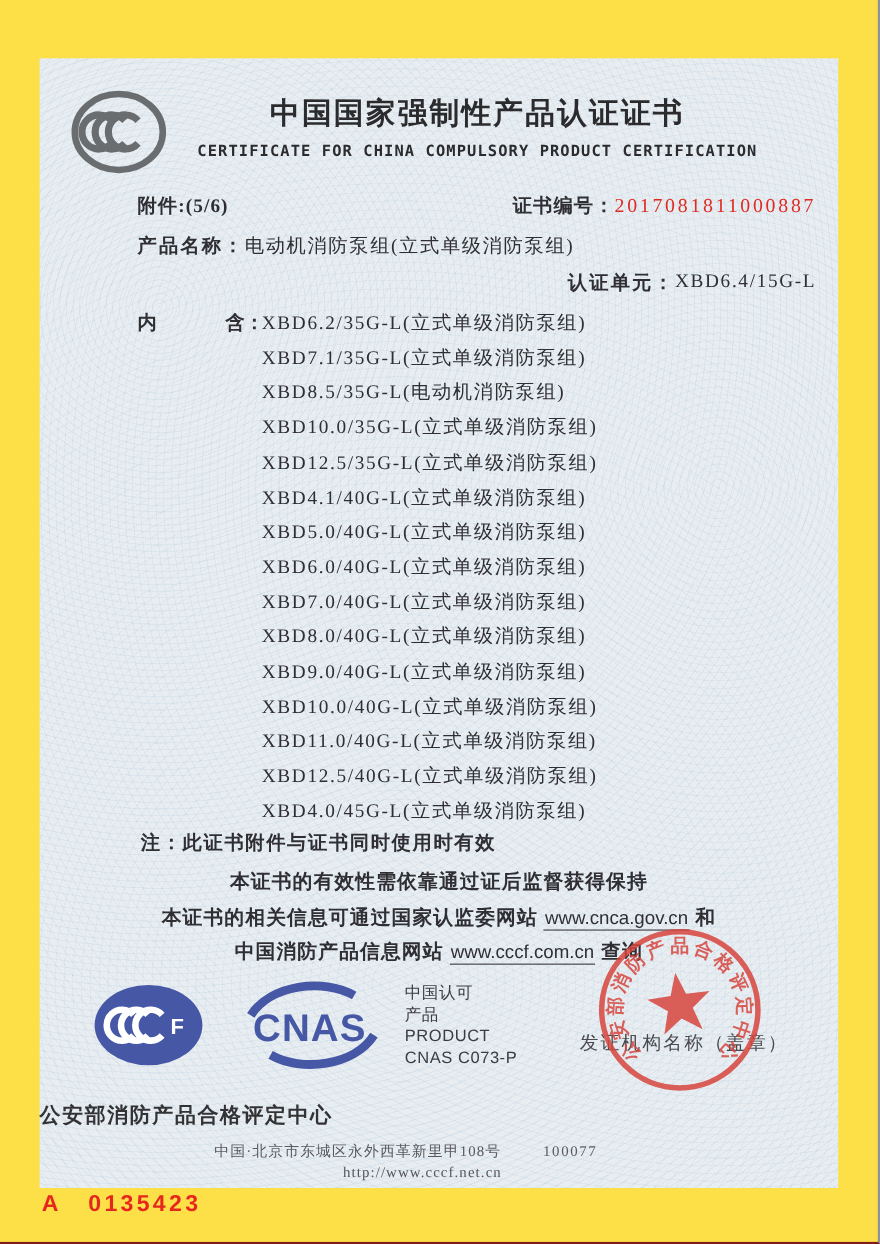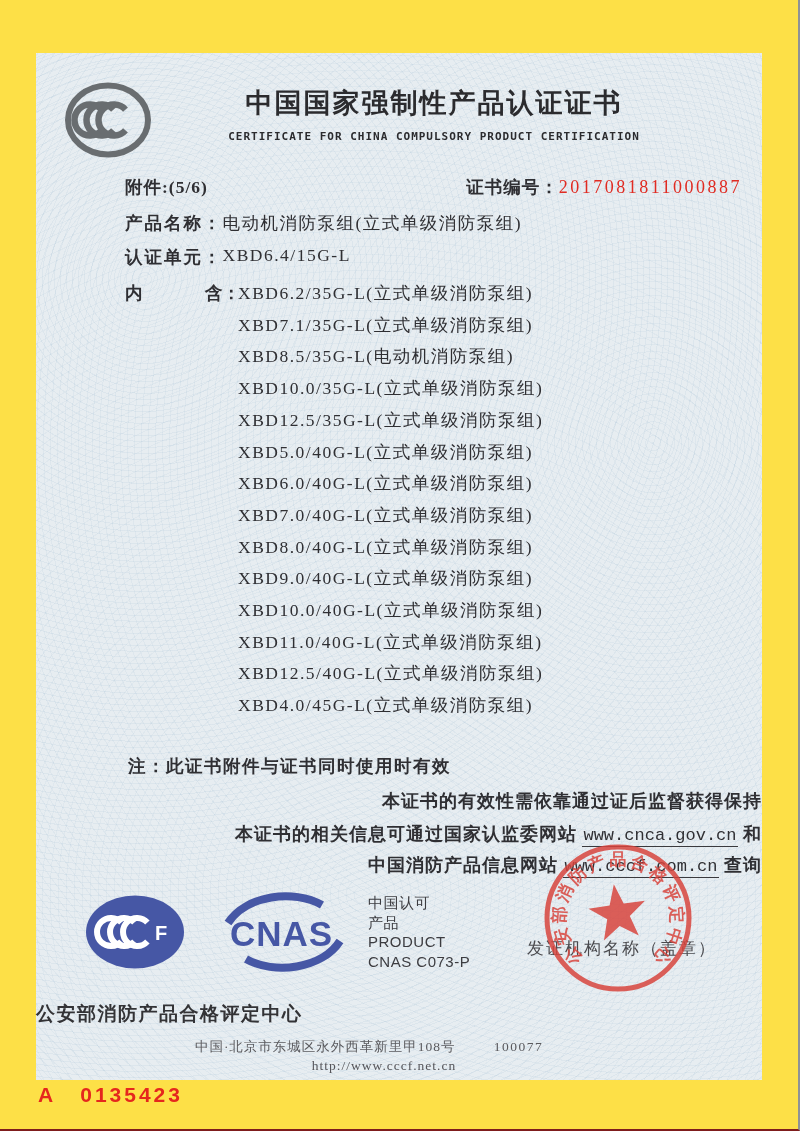--- a/index.html
+++ b/index.html
@@ -27,53 +27,53 @@
   .paper > *{position:absolute;z-index:1;}
 
   
   .ccc-logo{left:28px;top:28px;}
   .titles{left:74px;right:4px;top:32px;text-align:center;}
   .title-cn{
     font-size:27px;font-weight:bold;letter-spacing:2px;color:#2b2b2e;
     font-family:"Liberation Sans","DejaVu Sans",sans-serif;
   }
   .title-en{
-    margin-top:9px;font-size:11px;font-weight:bold;letter-spacing:1px;color:#2b2b2e;
+    margin-top:9px;font-size:14px;font-weight:bold;letter-spacing:1px;color:#2b2b2e;
     font-family:"DejaVu Sans Mono","Liberation Mono",monospace;
     text-align:center;
   }
 
   
   .meta-row{left:89px;right:20px;top:122px;height:24px;display:flex;justify-content:space-between;}
   .attachment{font-size:17.5px;font-weight:bold;letter-spacing:1px;}
   .certno-label{font-size:17.5px;font-weight:bold;letter-spacing:1px;}
   .certno-value{font-size:18px;color:#e02b22;letter-spacing:2.5px;}
 
   
   .field-row{left:89px;right:20px;height:24px;display:flex;}
   .field-label{font-size:17.5px;font-weight:bold;letter-spacing:2px;white-space:pre;}
   .field-value{font-size:17.5px;letter-spacing:1.5px;}
   .row-product{top:158px;}
-  .row-unit{top:192px;}
+  .row-unit{top:192px;justify-content:flex-end;}
 
   
   .contains-a{left:89px;top:225px;font-size:17.5px;font-weight:bold;line-height:31.7px;}
   .contains-b{left:169px;top:225px;font-size:17.5px;font-weight:bold;line-height:31.7px;}
   .model-list{left:202px;top:225px;right:20px;}
   .model-row{font-size:17.5px;letter-spacing:1.5px;line-height:31.7px;white-space:nowrap;}
 
   .note{left:92px;top:702px;font-size:17.5px;font-weight:bold;letter-spacing:1.5px;line-height:22px;}
 
   
-  .stmt{left:0;right:0;text-align:right;font-size:18px;font-weight:bold;letter-spacing:1px;line-height:24px;}
+  .stmt{left:0;right:0;text-align:center;font-size:18px;font-weight:bold;letter-spacing:1px;line-height:24px;}
   .stmt-1{top:736px;}
   .stmt-2{top:769px;}
   .stmt-3{top:800px;}
   .stmt .url{
-    font-family:Liberation Mono, monospace;font-weight:normal;
+    font-family:Liberation Sans, sans-serif;font-weight:normal;
     font-size:17px;letter-spacing:0;border-bottom:1.5px solid #3a3a3e;padding:0 1px 1px 1px;
   }
 
   
   .cccf-logo{left:48px;top:840px;}
   .cnas-logo{left:184px;top:836px;}
   .accr-block{left:332px;top:840px;width:150px;
     font-family:"Liberation Sans","DejaVu Sans",sans-serif;
     font-size:15px;line-height:19.5px;color:#3c3c40;letter-spacing:.5px;}
 
@@ -139,20 +139,21 @@
     </div>
 
     <div class="contains-a">内</div>
     <div class="contains-b">含：</div>
     <div class="model-list">
         <div class="model-row">XBD6.2/35G-L(立式单级消防泵组)</div>
         <div class="model-row">XBD7.1/35G-L(立式单级消防泵组)</div>
         <div class="model-row">XBD8.5/35G-L(电动机消防泵组)</div>
         <div class="model-row">XBD10.0/35G-L(立式单级消防泵组)</div>
         <div class="model-row">XBD12.5/35G-L(立式单级消防泵组)</div>
+        <div class="model-row">XBD4.1/40G-L(立式单级消防泵组)</div>
         <div class="model-row">XBD5.0/40G-L(立式单级消防泵组)</div>
         <div class="model-row">XBD6.0/40G-L(立式单级消防泵组)</div>
         <div class="model-row">XBD7.0/40G-L(立式单级消防泵组)</div>
         <div class="model-row">XBD8.0/40G-L(立式单级消防泵组)</div>
         <div class="model-row">XBD9.0/40G-L(立式单级消防泵组)</div>
         <div class="model-row">XBD10.0/40G-L(立式单级消防泵组)</div>
         <div class="model-row">XBD11.0/40G-L(立式单级消防泵组)</div>
         <div class="model-row">XBD12.5/40G-L(立式单级消防泵组)</div>
         <div class="model-row">XBD4.0/45G-L(立式单级消防泵组)</div>
       </div>

